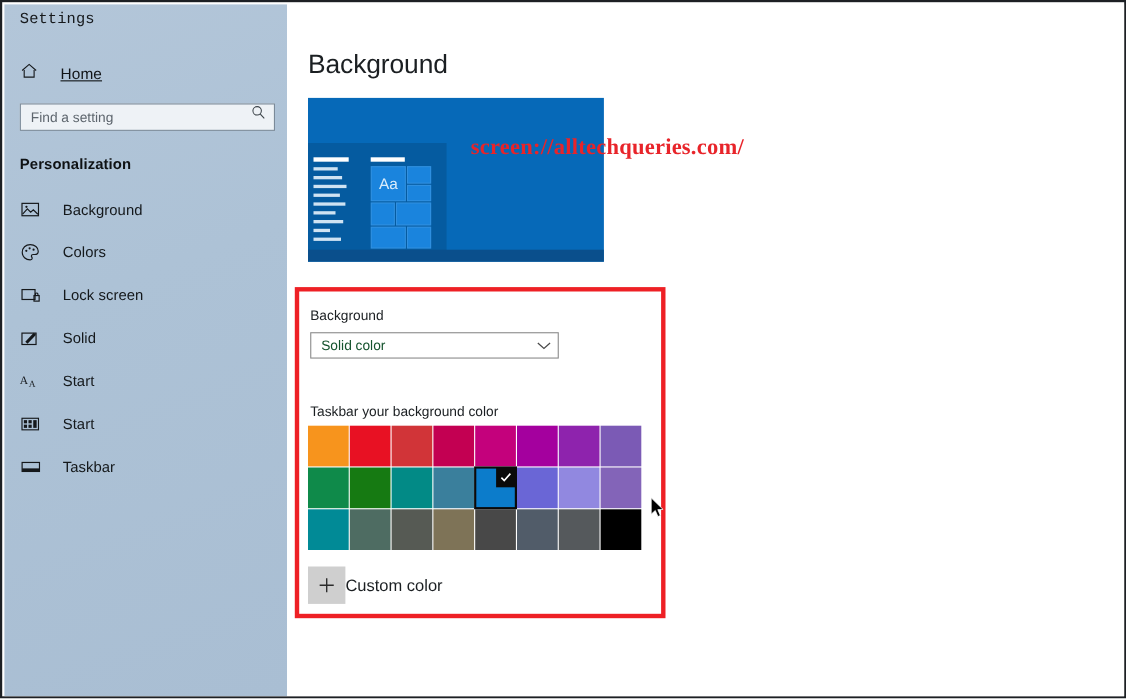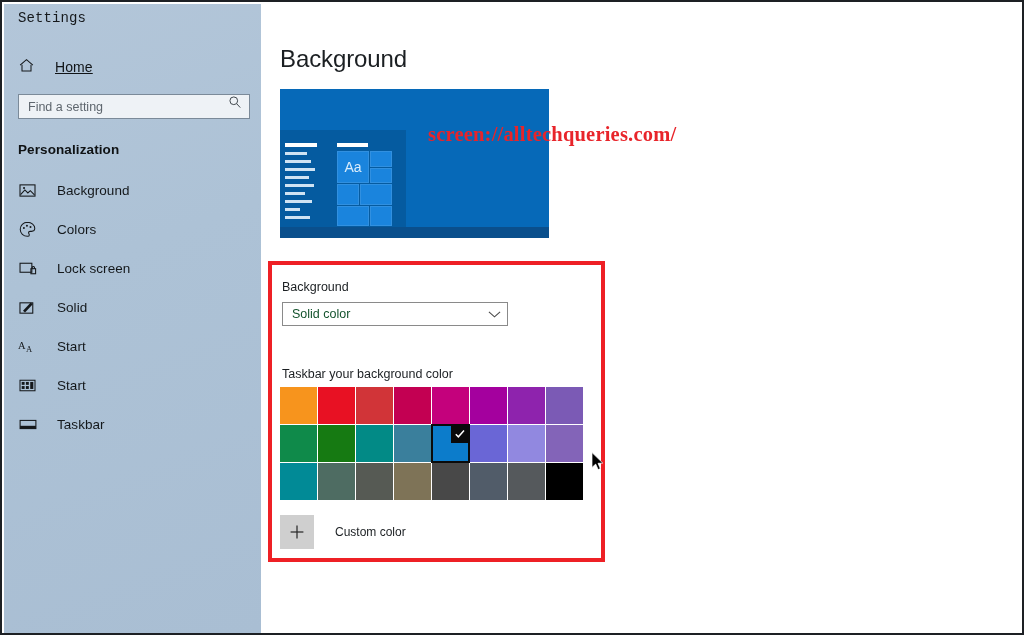--- a/index.html
+++ b/index.html
@@ -335,23 +335,22 @@
   .custom-color .plus-box {
     width: 34px;
     height: 34px;
     background: #cfcfcf;
     display: flex;
     align-items: center;
     justify-content: center;
     flex: 0 0 34px;
   }
   .custom-color .cc-label {
-    font-size: 12px;
+    font-size: 15px;
     color: #1b1f22;
-    margin-left: 21px;
   }
 
   
   .watermark {
     position: absolute;
     left: 426px;
     top: 121px;
     font-family: "Liberation Serif", serif;
     font-weight: bold;
     font-size: 20.5px;

